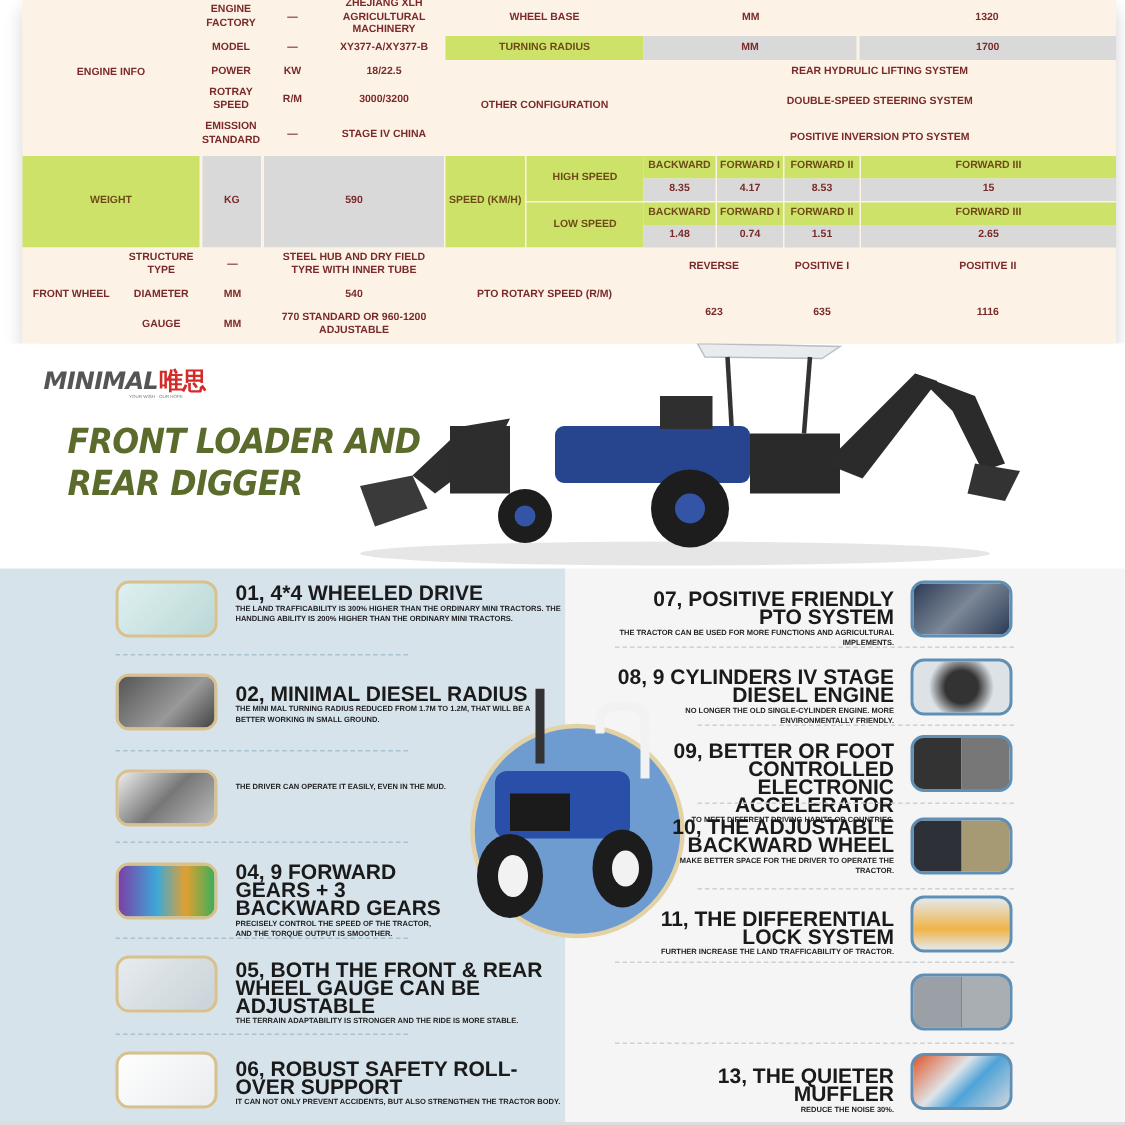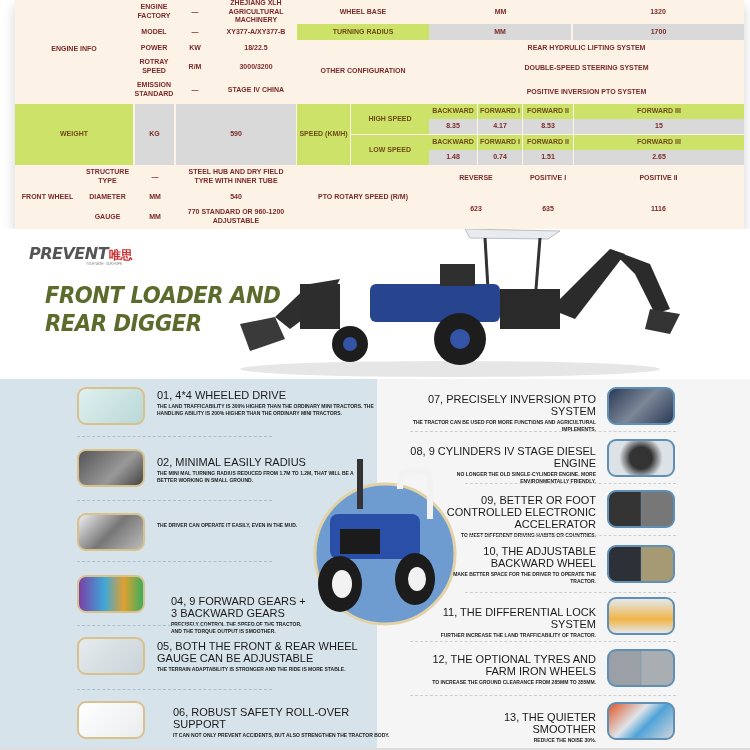--- a/index.html
+++ b/index.html
@@ -5,32 +5,32 @@
   * { box-sizing: border-box; margin: 0; padding: 0; }
   body { width: 750px; height: 750px; overflow: hidden; background: #ffffff; font-family: "Liberation Sans", sans-serif; position: relative; }
   .cell { position: absolute; display: flex; align-items: center; justify-content: center; text-align: center; font-size: 7px; font-weight: bold; color: #7a2a2a; line-height: 1.25; }
   .cream { background: #fdf2e6; }
   .green { background: #cde269; color: #6e4a18; }
   .grey { background: #d9d9d9; }
   .table-shadow { position: absolute; left: 15px; top: 0; width: 729px; height: 229px; box-shadow: 0 6px 12px rgba(0,0,0,0.18); background: #fdf2e6; }
   
   .banner { position: absolute; left: 0; top: 229px; width: 750px; height: 150px; background: #fff; }
   .logo { position: absolute; left: 29px; top: 15px; font-family: "DejaVu Sans", sans-serif; font-weight: bold; font-style: italic; font-size: 16px; color: #555; letter-spacing: -0.5px; }
-  .logo .cn { color: #d42a2a; font-style: normal; font-size: 12px; margin-left: 1px; }
+  .logo .cn { color: #d42a2a; font-style: normal; font-size: 16px; margin-left: 1px; }
   .logo-tag { position: absolute; left: 86px; top: 33px; font-size: 3px; color: #777; }
   .headline { position: absolute; left: 45px; top: 52px; font-family: "DejaVu Sans", sans-serif; font-weight: bold; font-style: italic; font-size: 23px; line-height: 28px; color: #5a6b2b; letter-spacing: -0.5px; transform: scaleX(0.92); transform-origin: left; }
   .tractor-art { position: absolute; left: 230px; top: 0; width: 520px; height: 150px; }
   
   .features { position: absolute; left: 0; top: 379px; width: 750px; height: 371px; }
   .left-panel { position: absolute; left: 0; top: 0; width: 377px; height: 371px; background: #d7e3ea; }
   .right-panel { position: absolute; left: 377px; top: 0; width: 373px; height: 371px; background: #f6f5f5; }
   .feat { position: absolute; }
   .thumb { position: absolute; width: 68px; height: 38px; border-radius: 9px; border: 2px solid #d9c18e; overflow: hidden; }
   .thumb.r { border-color: #5f8fb4; }
-  .ftitle { font-size: 11px; font-weight: normal; color: #1a1a1a; line-height: 12px; }
+  .ftitle { font-size: 14px; font-weight: bold; color: #1a1a1a; line-height: 12px; }
   .fdesc { font-size: 5px; font-weight: bold; color: #222; line-height: 7px; margin-top: 2px; }
   .left .ftitle, .left .fdesc { text-align: left; }
   .right .ftitle, .right .fdesc { text-align: right; }
   .dots { position: absolute; height: 0; border-top: 1px dashed #a9c2cf; }
   .right-dots { border-top-color: #d0d0d0; }
   .bottom-line { position: absolute; left: 0; top: 369px; width: 750px; height: 2px; background: #ddd; }
 </style>
 </head>
 <body>
 
@@ -118,21 +118,21 @@
   <div class="cell cream" style="left:429px;top:168px;width:94px;height:20px;">REVERSE</div>
   <div class="cell cream" style="left:523px;top:168px;width:50px;height:20px;">POSITIVE I</div>
   <div class="cell cream" style="left:573px;top:168px;width:171px;height:20px;">POSITIVE II</div>
   <div class="cell cream" style="left:429px;top:200px;width:94px;height:18px;">623</div>
   <div class="cell cream" style="left:523px;top:200px;width:50px;height:18px;">635</div>
   <div class="cell cream" style="left:573px;top:200px;width:171px;height:18px;">1116</div>
 </div>
 
 <div class="banner">
   <div class="logo">
-    <span>PREVENT</span><span class="cn">唯思</span>
+    <span>MINIMAL</span><span class="cn">唯思</span>
   </div>
   <div class="logo-tag">YOUR WISH · OUR HOPE</div>
   <div class="headline">
     <div>FRONT LOADER AND</div>
     <div>REAR DIGGER</div>
   </div>
 
   <svg class="tractor-art" viewBox="0 0 520 150">
     <ellipse cx="220" cy="140" rx="210" ry="8" fill="#e6e6e6"></ellipse>
 
@@ -165,66 +165,66 @@
 
   <div class="thumb" style="left:77px;top:8px;background:linear-gradient(135deg,#dff0f0,#b9d8d6);"></div>
   <div class="feat left" style="left:157px;top:10px;width:218px;">
     <div class="ftitle">01, 4*4 WHEELED DRIVE</div>
     <div class="fdesc">THE LAND TRAFFICABILITY IS 300% HIGHER THAN THE ORDINARY MINI TRACTORS. THE HANDLING ABILITY IS 200% HIGHER THAN THE ORDINARY MINI TRACTORS.</div>
   </div>
   <div class="dots" style="left:77px;top:57px;width:195px;"></div>
 
   <div class="thumb" style="left:77px;top:70px;background:linear-gradient(135deg,#555,#999 60%,#444);"></div>
   <div class="feat left" style="left:157px;top:77px;width:200px;">
-    <div class="ftitle">02, MINIMAL EASILY RADIUS</div>
+    <div class="ftitle">02, MINIMAL DIESEL RADIUS</div>
     <div class="fdesc">THE MINI MAL TURNING RADIUS REDUCED FROM 1.7M TO 1.2M, THAT WILL BE A BETTER WORKING IN SMALL GROUND.</div>
   </div>
   <div class="dots" style="left:77px;top:121px;width:195px;"></div>
 
   <div class="thumb" style="left:77px;top:134px;background:linear-gradient(135deg,#eee,#777 50%,#bbb);"></div>
   <div class="feat left" style="left:157px;top:141px;width:160px;">
     <div class="fdesc" style="white-space:nowrap;overflow:hidden;">THE DRIVER CAN OPERATE IT EASILY, EVEN IN THE MUD.</div>
   </div>
   <div class="dots" style="left:77px;top:182px;width:195px;"></div>
 
   <div class="thumb" style="left:77px;top:196px;background:linear-gradient(90deg,#7b3fa6,#3ea8d8 40%,#e0a030 70%,#3cae5c);"></div>
-  <div class="feat left" style="left:171px;top:196px;width:140px;margin-top:20px;">
+  <div class="feat left" style="left:157px;top:196px;width:140px;">
     <div class="ftitle">04, 9 FORWARD GEARS + 3 BACKWARD GEARS</div>
     <div class="fdesc">PRECISELY CONTROL THE SPEED OF THE TRACTOR, AND THE TORQUE OUTPUT IS SMOOTHER.</div>
   </div>
   <div class="dots" style="left:77px;top:246px;width:195px;"></div>
 
   <div class="thumb" style="left:77px;top:258px;background:linear-gradient(135deg,#e6ebee,#c9d3d8);"></div>
   <div class="feat left" style="left:157px;top:261px;width:215px;">
     <div class="ftitle">05, BOTH THE FRONT &amp; REAR WHEEL GAUGE CAN BE ADJUSTABLE</div>
     <div class="fdesc">THE TERRAIN ADAPTABILITY IS STRONGER AND THE RIDE IS MORE STABLE.</div>
   </div>
   <div class="dots" style="left:77px;top:310px;width:195px;"></div>
 
   <div class="thumb" style="left:77px;top:322px;background:linear-gradient(135deg,#ffffff,#e9ecee);"></div>
-  <div class="feat left" style="left:157px;top:327px;width:218px;margin-left:16px;">
+  <div class="feat left" style="left:157px;top:327px;width:218px;">
     <div class="ftitle">06, ROBUST SAFETY ROLL-OVER SUPPORT</div>
     <div class="fdesc">IT CAN NOT ONLY PREVENT ACCIDENTS, BUT ALSO STRENGTHEN THE TRACTOR BODY.</div>
   </div>
 
   <svg style="position:absolute;left:285px;top:80px;width:200px;height:170px;" viewBox="0 0 200 170">
     <circle cx="100" cy="95" r="70" fill="#6f9cd0"></circle>
     <circle cx="100" cy="95" r="70" fill="none" stroke="#e2d2a6" stroke-width="3"></circle>
     <rect x="72" y="0" width="6" height="50" fill="#333"></rect>
     <path d="M115,30 L115,22 Q115,12 125,12 L135,12 Q145,12 145,22 L145,60" fill="none" stroke="#f2f2f2" stroke-width="6"></path>
     <rect x="45" y="55" width="90" height="45" rx="8" fill="#2a4fa8"></rect>
     <rect x="55" y="70" width="40" height="25" fill="#1b1b1b"></rect>
     <ellipse cx="55" cy="125" rx="22" ry="28" fill="#1c1c1c"></ellipse>
     <ellipse cx="57" cy="125" rx="10" ry="14" fill="#f2f2f2"></ellipse>
     <ellipse cx="130" cy="120" rx="20" ry="26" fill="#1c1c1c"></ellipse>
     <ellipse cx="132" cy="120" rx="9" ry="12" fill="#f2f2f2"></ellipse>
   </svg>
 
   <div class="feat right" style="left:410px;top:14px;width:186px;">
-    <div class="ftitle">07, PRECISELY INVERSION PTO SYSTEM</div>
+    <div class="ftitle">07, POSITIVE FRIENDLY PTO SYSTEM</div>
     <div class="fdesc">THE TRACTOR CAN BE USED FOR MORE FUNCTIONS AND AGRICULTURAL IMPLEMENTS.</div>
   </div>
   <div class="thumb r" style="left:607px;top:8px;background:linear-gradient(135deg,#2b3a55,#7c8797 50%,#2b3a55);"></div>
   <div class="dots right-dots" style="left:410px;top:52px;width:266px;"></div>
 
   <div class="feat right" style="left:400px;top:66px;width:196px;">
     <div class="ftitle">08, 9 CYLINDERS IV STAGE DIESEL ENGINE</div>
     <div class="fdesc" style="padding-left:40px;">NO LONGER THE OLD SINGLE-CYLINDER ENGINE. MORE ENVIRONMENTALLY FRIENDLY.</div>
   </div>
   <div class="thumb r" style="left:607px;top:60px;background:radial-gradient(circle,#333 30%,#dde2e6 60%);"></div>
@@ -244,27 +244,23 @@
   <div class="thumb r" style="left:607px;top:166px;background:linear-gradient(90deg,#2d3036 49%,#5f8fb4 50%,#a69a74 51%);"></div>
   <div class="dots right-dots" style="left:465px;top:213px;width:211px;"></div>
 
   <div class="feat right" style="left:400px;top:227px;width:196px;">
     <div class="ftitle">11, THE DIFFERENTIAL LOCK SYSTEM</div>
     <div class="fdesc">FURTHER INCREASE THE LAND TRAFFICABILITY OF TRACTOR.</div>
   </div>
   <div class="thumb r" style="left:607px;top:218px;background:linear-gradient(180deg,#e3e8ec,#f0b448 60%,#e3e8ec);"></div>
 
   <div class="dots right-dots" style="left:410px;top:262px;width:266px;"></div>
-  <div class="feat right" style="left:400px;top:274px;width:196px;">
-    <div class="ftitle">12, THE OPTIONAL TYRES AND FARM IRON WHEELS</div>
-    <div class="fdesc">TO INCREASE THE GROUND CLEARANCE FROM 285MM TO 355MM.</div>
-  </div>
   <div class="thumb r" style="left:607px;top:270px;background:linear-gradient(90deg,#9aa0a6 49%,#5f8fb4 50%,#a9aeb3 51%);"></div>
   <div class="dots right-dots" style="left:410px;top:316px;width:266px;"></div>
 
   <div class="feat right" style="left:440px;top:332px;width:156px;">
-    <div class="ftitle">13, THE QUIETER SMOOTHER</div>
+    <div class="ftitle">13, THE QUIETER MUFFLER</div>
     <div class="fdesc">REDUCE THE NOISE 30%.</div>
   </div>
   <div class="thumb r" style="left:607px;top:323px;background:linear-gradient(135deg,#e0572a,#dfe4e8 40%,#4fa3d8 60%,#cfd6dc);"></div>
 
   <div class="bottom-line"></div>
 </div>
 
 </body></html>

